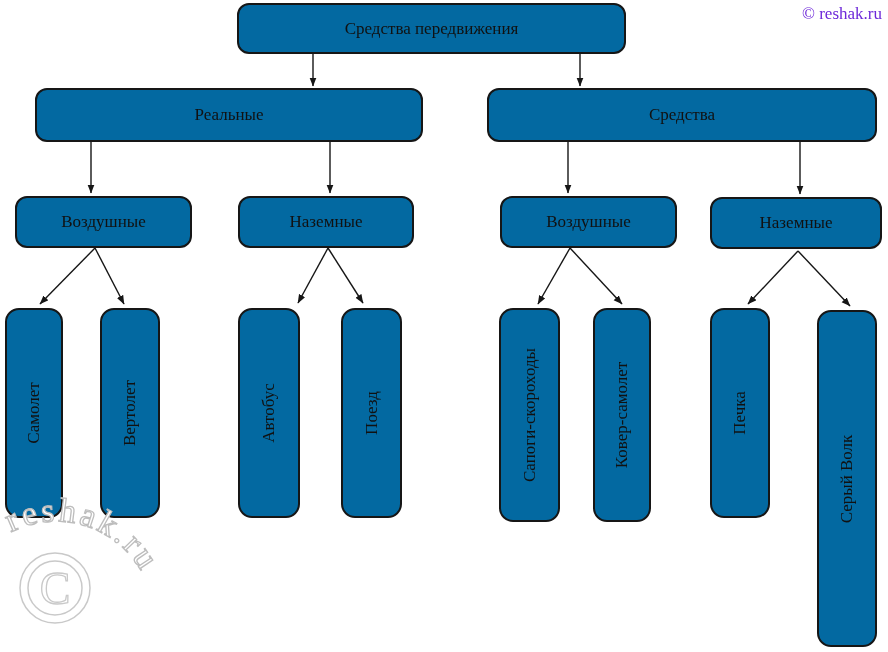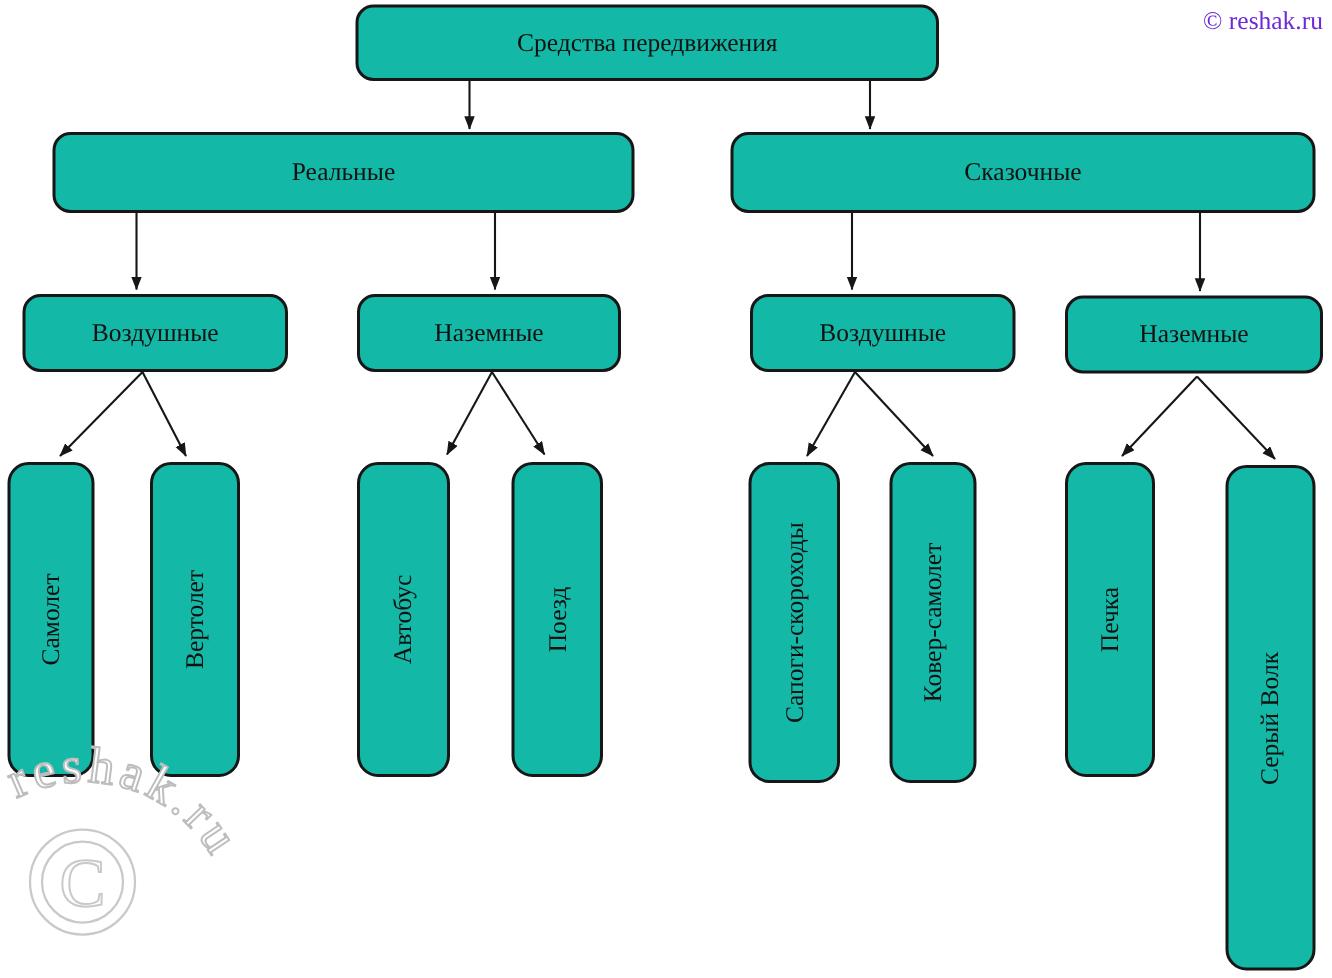--- a/index.html
+++ b/index.html
@@ -4,21 +4,21 @@
 <style>
   html,body{margin:0;padding:0;background:#ffffff;}
   .canvas{
     position:relative;width:888px;height:652px;background:#ffffff;
     font-family:"Liberation Serif","DejaVu Serif",serif;color:#111111;overflow:hidden;
   }
   svg.connectors,svg.watermark-layer{
     position:absolute;left:0;top:0;width:888px;height:652px;pointer-events:none;
   }
   .box{
-    position:absolute;background:#14b8a6;border:2px solid #161616;border-radius:12px;
+    position:absolute;background:#0369a1;border:2px solid #161616;border-radius:12px;
     display:flex;align-items:center;justify-content:center;
     font-size:17px;box-sizing:border-box;text-align:left;
   }
   .leaf{border-radius:14px;}
   .vtext{
     position:absolute;top:50%;left:50%;
     transform:translate(-50%,-50%) rotate(-90deg);
     white-space:nowrap;font-size:17px;
   }
   
@@ -70,21 +70,21 @@
   </svg>
 
   <div class="box" id="n-root">
     <span>Средства передвижения</span>
   </div>
 
   <div class="box" id="n-real">
     <span>Реальные</span>
   </div>
   <div class="box" id="n-fairy">
-    <span>Сказочные</span>
+    <span>Средства</span>
   </div>
 
   <div class="box" id="n-air-real">
     <span>Воздушные</span>
   </div>
   <div class="box" id="n-ground-real">
     <span>Наземные</span>
   </div>
   <div class="box" id="n-air-fairy">
     <span>Воздушные</span>

